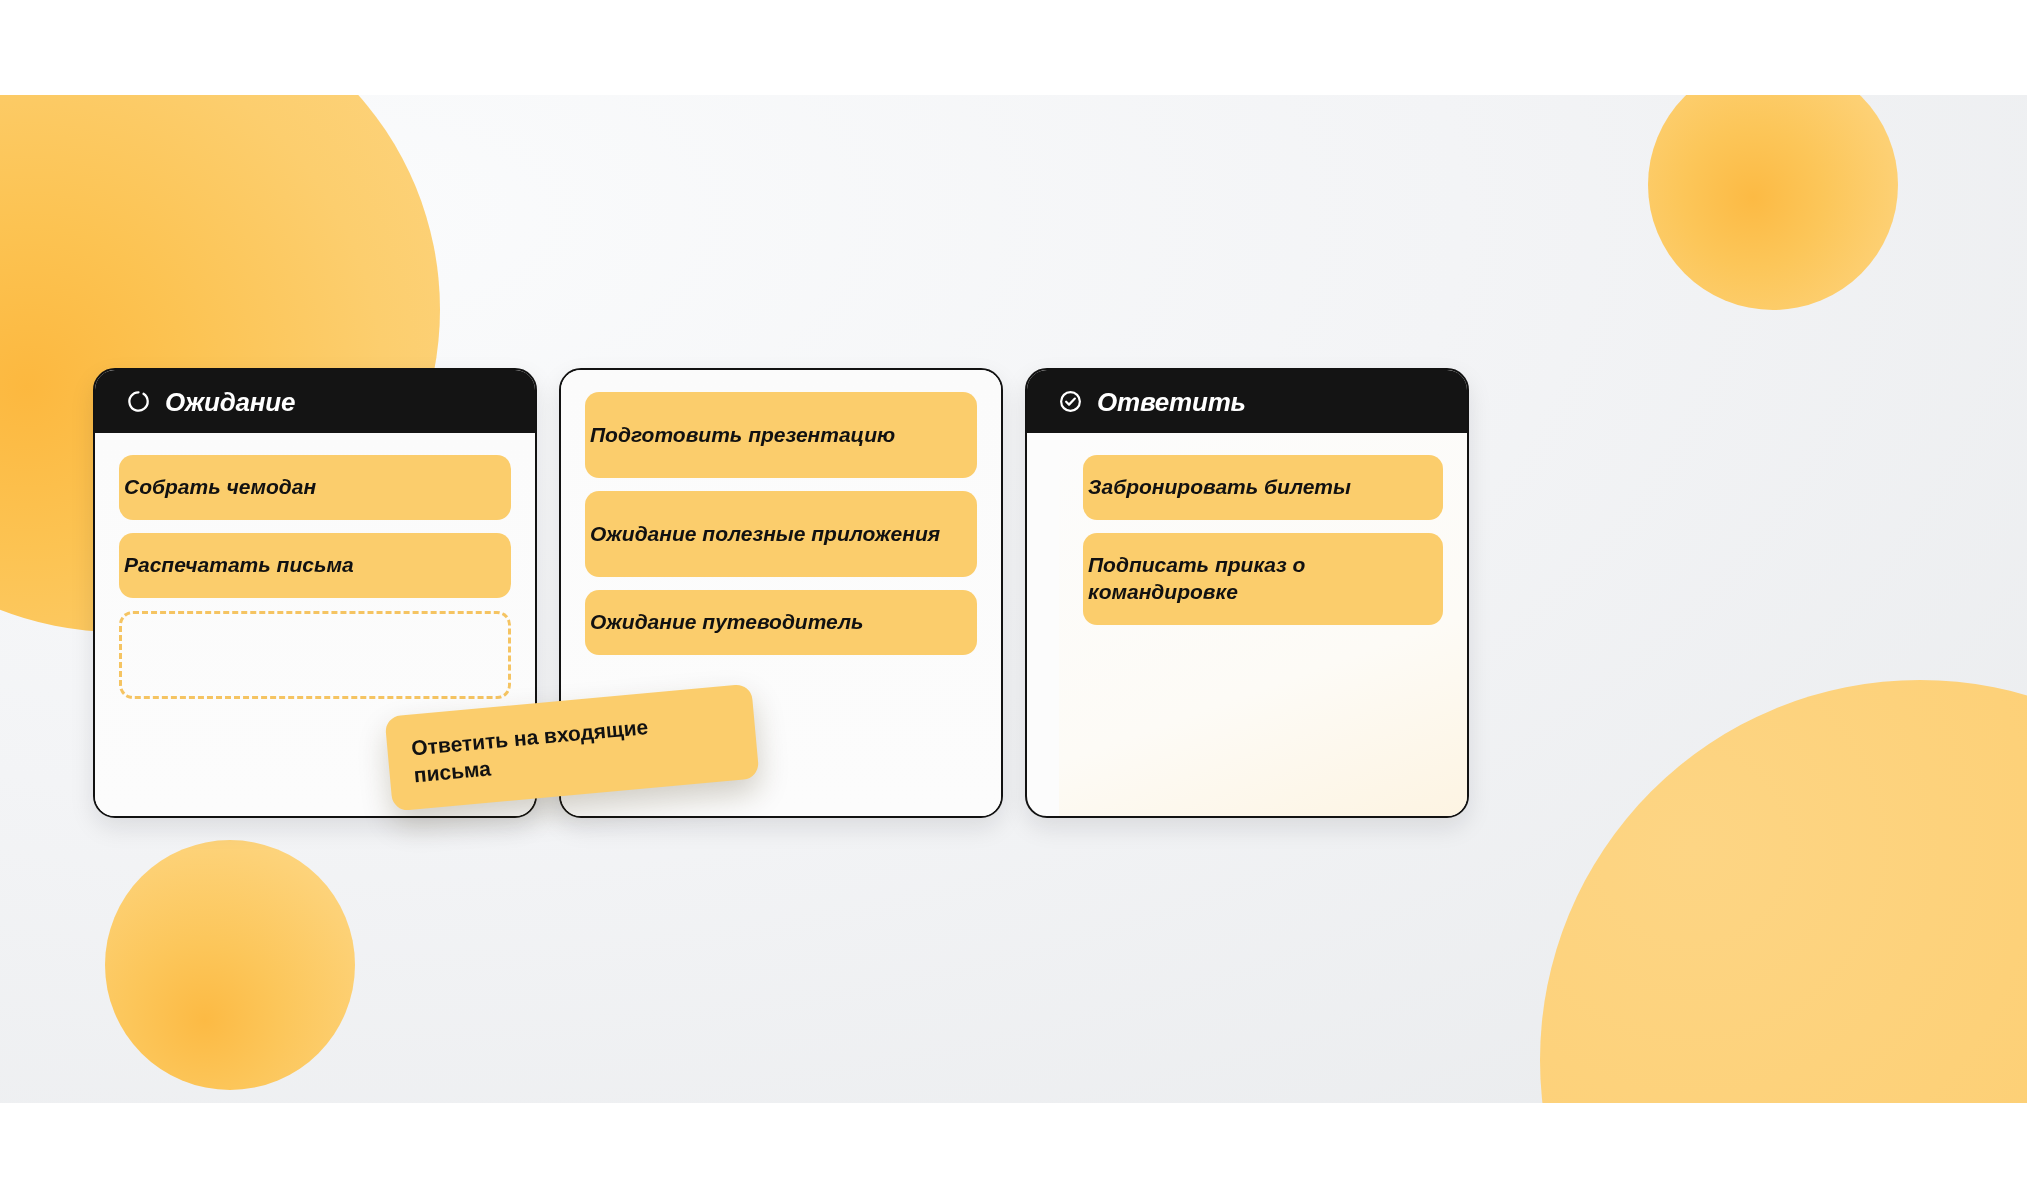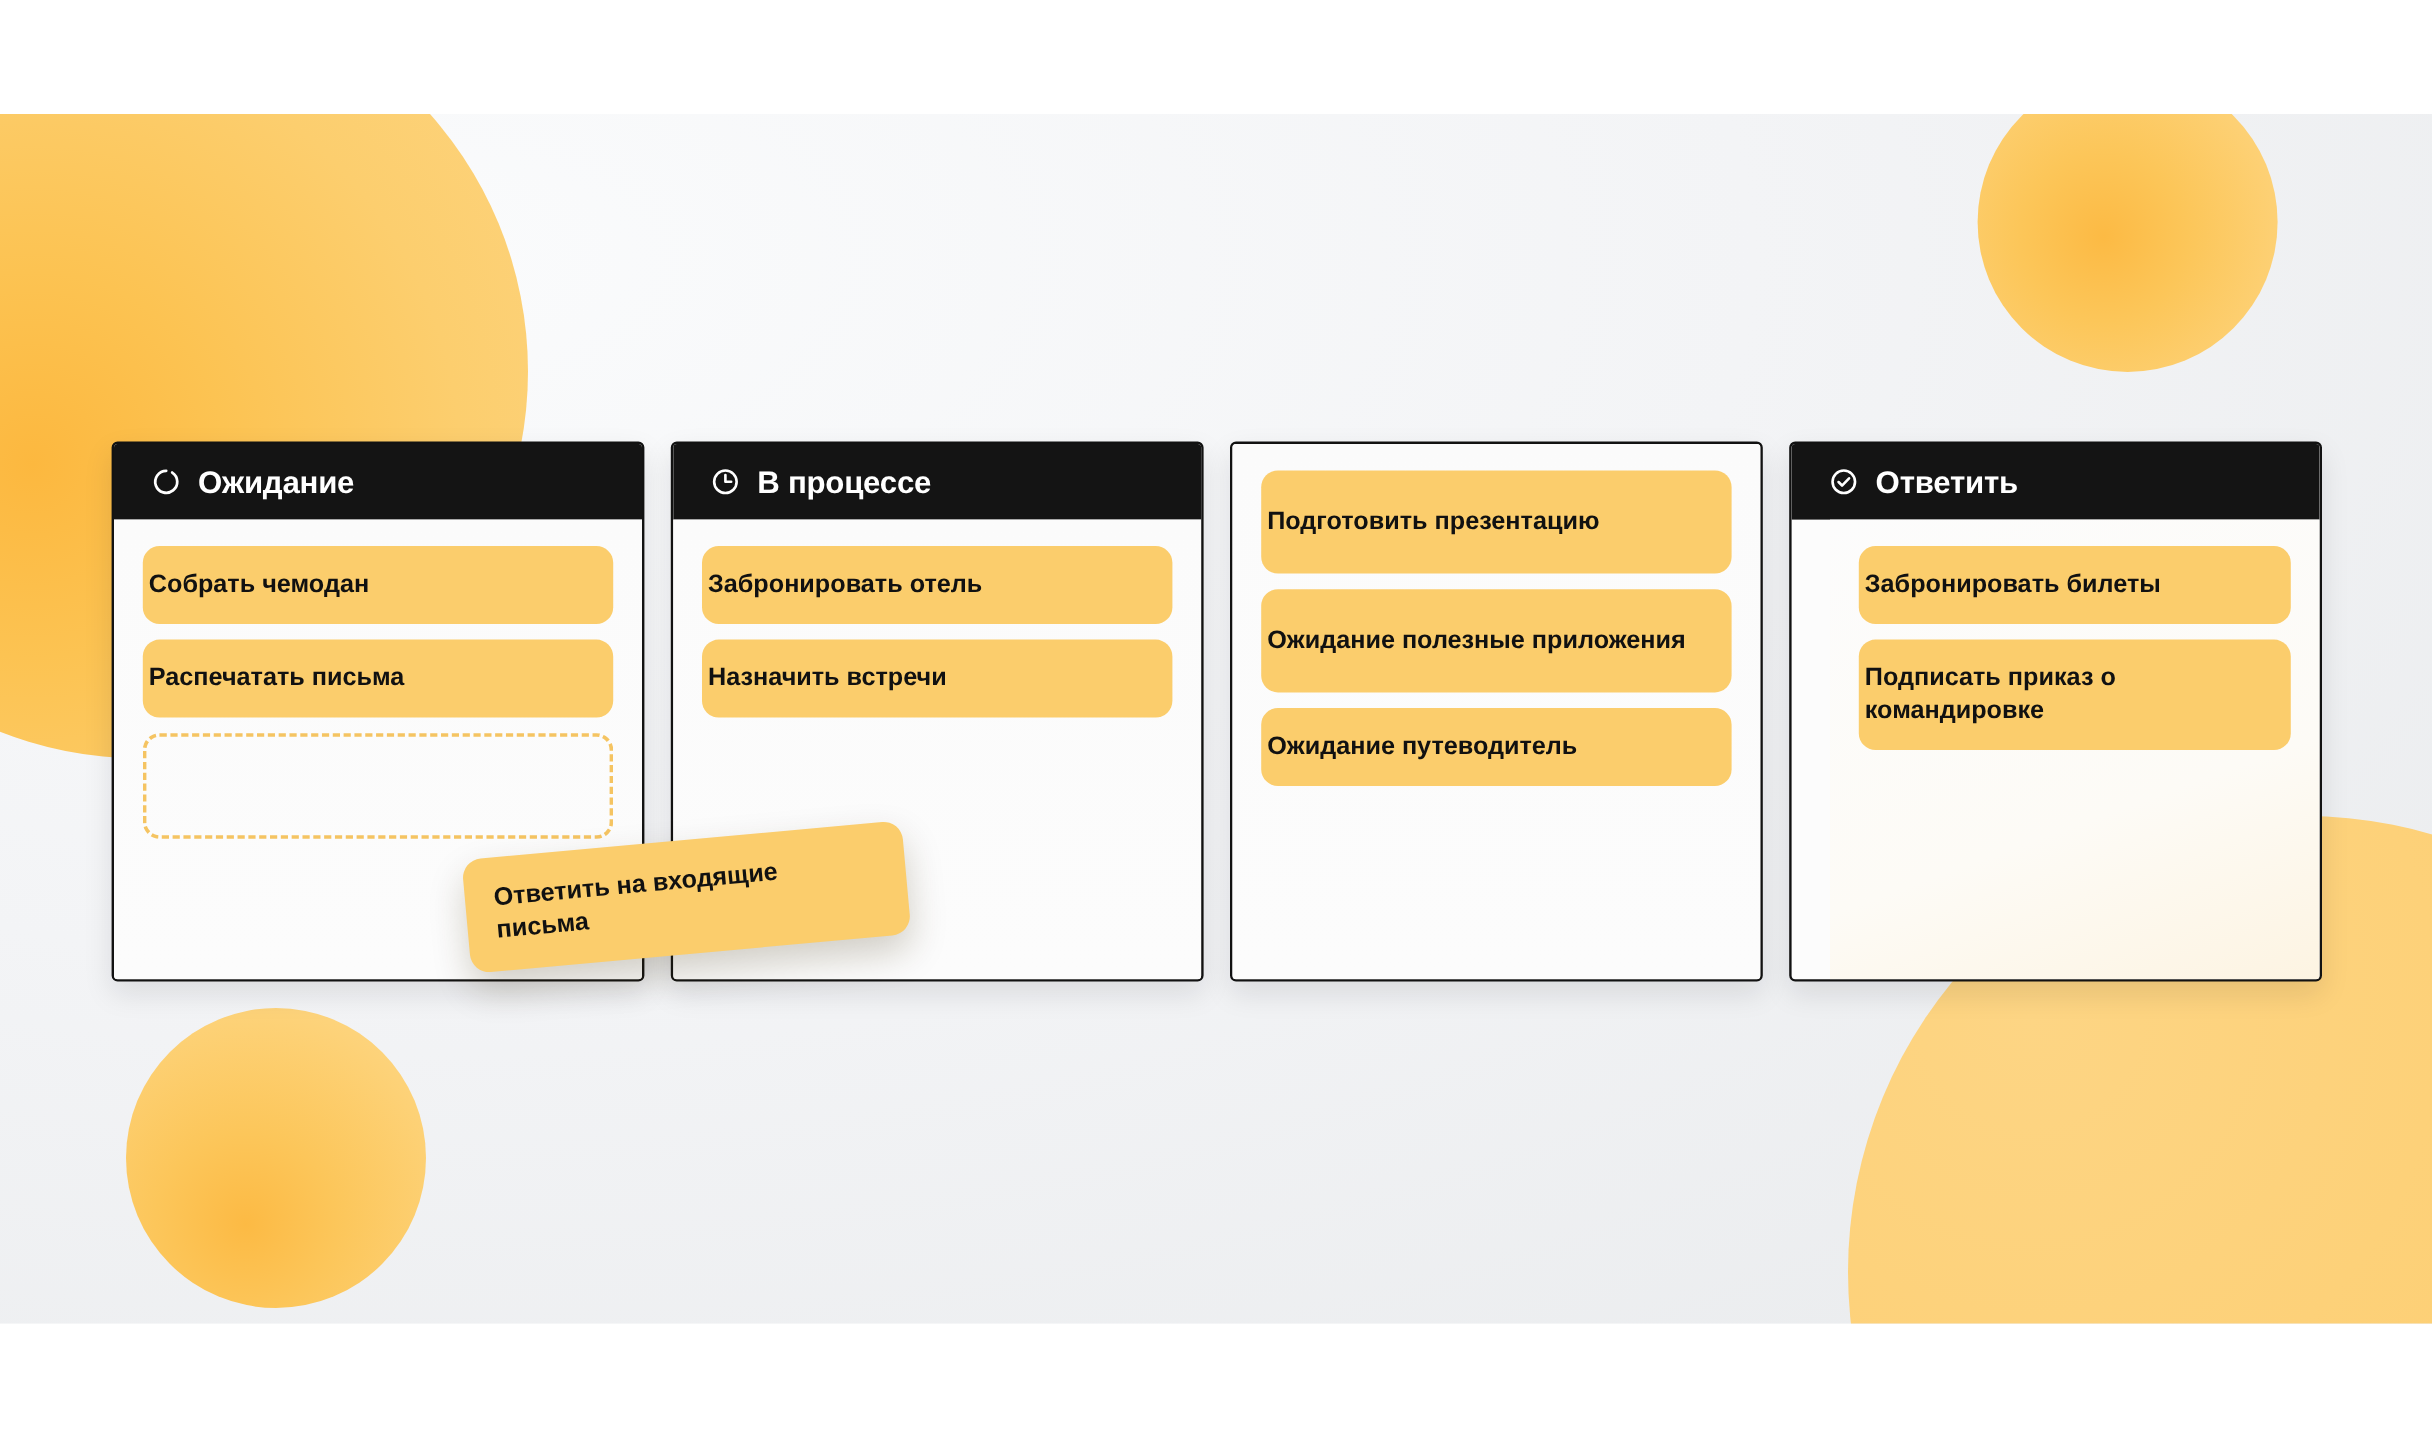--- a/index.html
+++ b/index.html
@@ -78,26 +78,27 @@
     top: 368px;
     display: flex;
     gap: 22px;
     z-index: 5;
   }
 
   .column {
     width: 444px;
     background: #fcfcfc;
     border: 2px solid #121212;
-    border-radius: 5px;
+    border-radius: 22px;
     overflow: hidden;
     display: flex;
     flex-direction: column;
     min-height: 450px;
     box-shadow: 0 10px 24px rgba(20,20,25,0.10);
+    font-style: italic;
   }
   .column:nth-child(3) { min-height: 450px; }
 
   .column-header {
     background: #141414;
     height: 63px;
     display: flex;
     align-items: center;
     gap: 14px;
     padding: 0 0 0 30px;
@@ -206,39 +207,20 @@
           <div class="task-card">
             <span>Собрать чемодан</span>
           </div>
           <div class="task-card">
             <span>Распечатать письма</span>
           </div>
           <div class="drop-placeholder"></div>
         </div>
       </div>
       <div class="column">
-        <div class="column-header">
-          <span class="hicon">
-            <svg width="25" height="25" viewBox="0 0 24 24" fill="none" stroke="currentColor" stroke-width="2.1" stroke-linecap="round" stroke-linejoin="round">
-              <circle cx="12" cy="12" r="9"></circle>
-              <path d="M12 6.6V12h4.6"></path>
-            </svg>
-          </span>
-          <span class="column-title">В процессе</span>
-        </div>
-        <div class="column-body">
-          <div class="task-card">
-            <span>Забронировать отель</span>
-          </div>
-          <div class="task-card">
-            <span>Назначить встречи</span>
-          </div>
-        </div>
-      </div>
-      <div class="column">
         <div class="column-body">
           <div class="task-card two-line">
             <span>Подготовить презентацию</span>
           </div>
           <div class="task-card two-line">
             <span>Ожидание полезные приложения</span>
           </div>
           <div class="task-card">
             <span>Ожидание путеводитель</span>
           </div>

